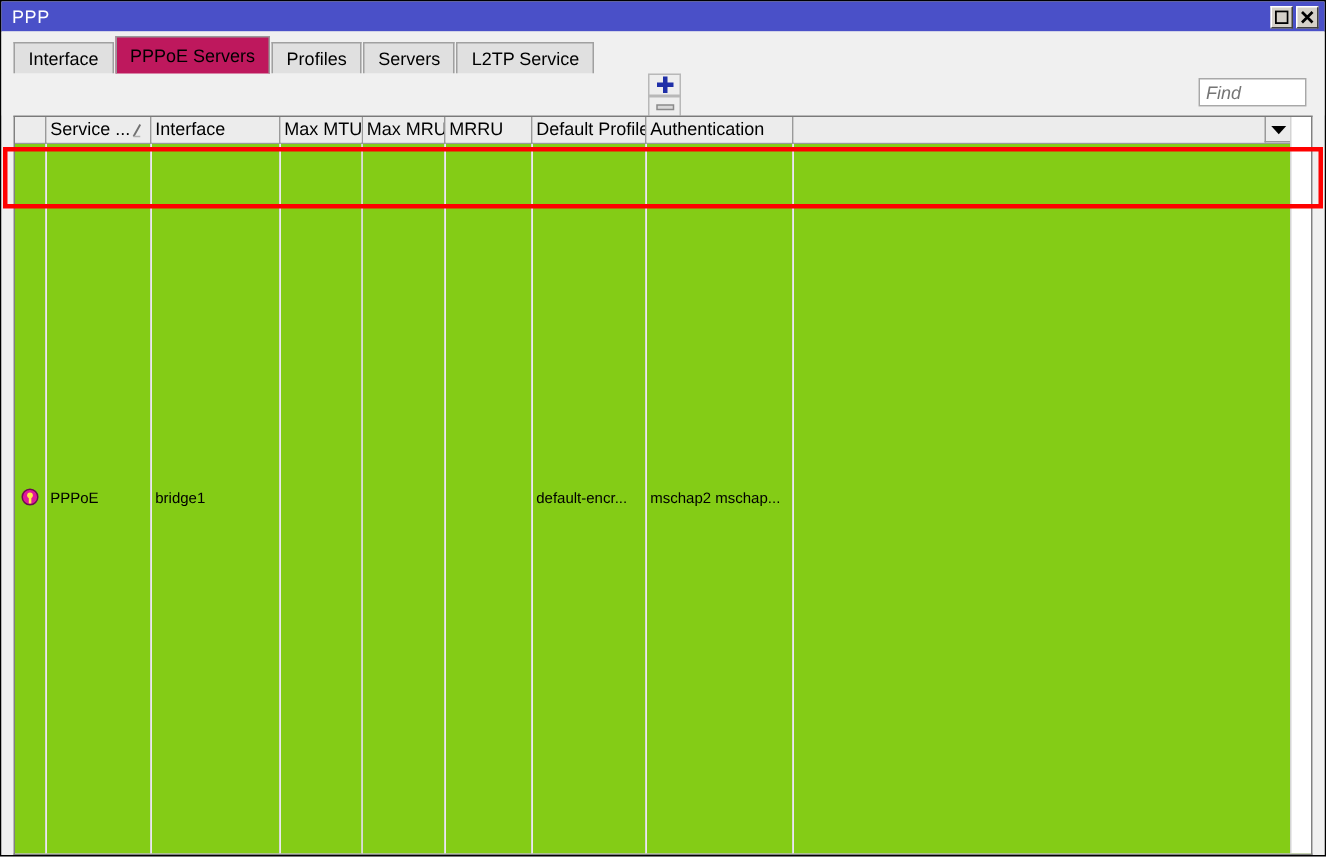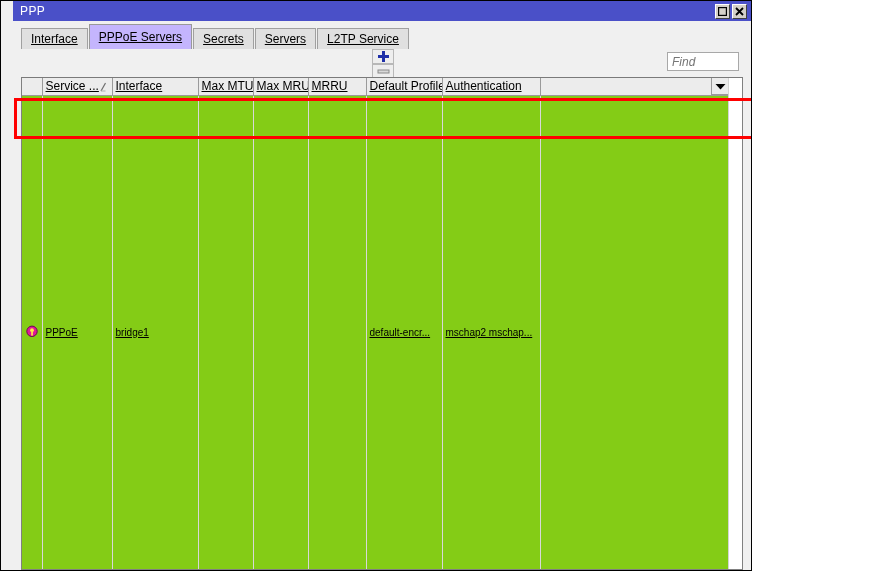--- a/index.html
+++ b/index.html
@@ -14,28 +14,27 @@
     overflow: hidden;
     font-family: "Liberation Sans", sans-serif;
     font-size: 12px;
     color: #000000;
   }
 
   
   .window {
     position: absolute;
     left: 0; top: 0;
-    width: 752px;
+    width: 884px;
     height: 571px;
     box-sizing: border-box;
     background: #f0f0f0;
     border: 1px solid #000000;
     display: flex;
     flex-direction: column;
-    padding-left: 12px;
   }
 
   
   .titlebar {
     height: 20px;
     min-height: 20px;
     background: #4a50c8;
     display: flex;
     align-items: center;
     padding: 0 2px 0 7px;
@@ -73,21 +72,20 @@
   .title-btn svg { display: block; }
 
   
   .client {
     flex: 1;
     position: relative;
     background: #f0f0f0;
     display: flex;
     flex-direction: column;
     overflow: hidden;
-    text-decoration: underline;
   }
 
   
   .tabstrip {
     height: 28px;
     min-height: 28px;
     position: relative;
     padding-left: 8px;
     box-sizing: border-box;
     display: flex;
@@ -106,21 +104,21 @@
     font-size: 12px;
     color: #000;
     cursor: default;
     white-space: nowrap;
     position: relative;
     top: 0;
   }
   .tab.active {
     height: 25px;
     line-height: 24px;
-    background: #c4b5fd;
+    background: #be185d;
     border-color: #999999;
     z-index: 3;
     font-size: 12px;
   }
 
   
   .toolbar {
     height: 28px;
     min-height: 28px;
     display: flex;
@@ -323,21 +321,21 @@
         </span>
       </div>
     </div>
   </div>
 
   <div class="client">
 
     <div class="tabstrip">
       <div class="tab">Interface</div>
       <div class="tab active">PPPoE Servers</div>
-      <div class="tab">Secrets</div>
+      <div class="tab">Profiles</div>
       <div class="tab">Servers</div>
       <div class="tab">L2TP Service</div>
     </div>
 
     <div class="toolbar">
       <div class="tbtn">
         <span>
           <svg width="13" height="13" viewBox="0 0 13 13">
             <path d="M5 1 h3 v4 h4 v3 h-4 v4 h-3 v-4 h-4 v-3 h4 z" fill="#1f2fa8"></path>
           </svg>

